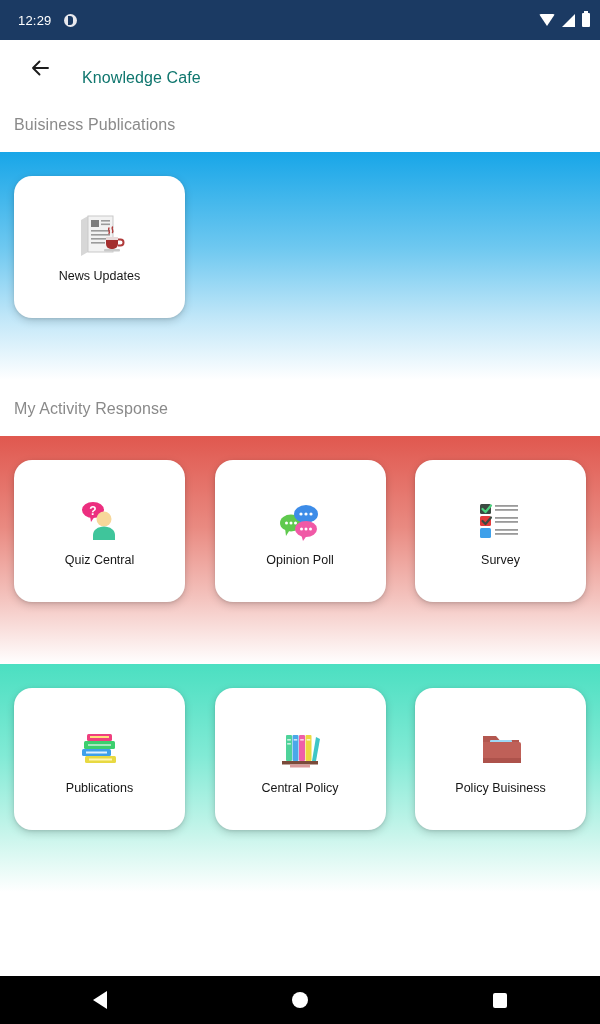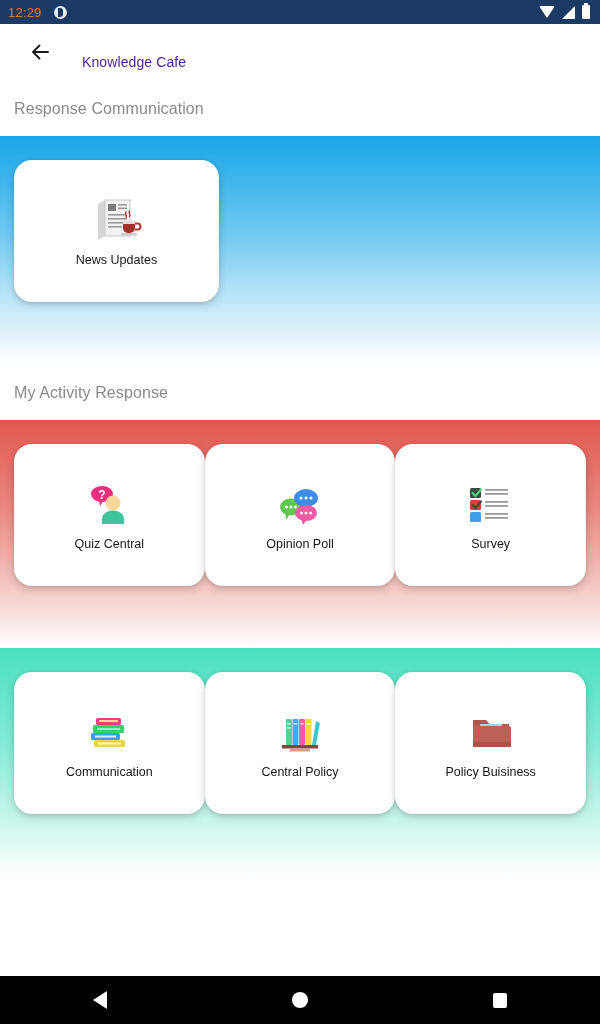--- a/index.html
+++ b/index.html
@@ -6,22 +6,22 @@
   html, body {
     width: 600px; height: 1024px;
     font-family: "Liberation Sans", sans-serif;
     background: #ffffff;
     overflow: hidden;
   }
   #app { position: relative; width: 600px; height: 1024px; background: #fff; }
 
   
   .statusbar {
-    height: 24px; background: #1b3a63; color: #f97316;
-    display: flex; align-items: center; padding: 0 10px 0 8px;
+    height: 40px; background: #1b3a63; color: #ffffff;
+    display: flex; align-items: center; padding: 0 10px 0 18px;
     font-size: 13px; letter-spacing: .2px;
   }
   .sb-time { font-size: 13px; }
   .sb-appicon {
     width: 13px; height: 13px; margin-left: 12px; border-radius: 50%;
     background: #e9e9ee; position: relative; flex: 0 0 auto;
   }
   .sb-appicon::after {
     content: ""; position: absolute; left: 4px; top: 2px;
     width: 5px; height: 9px; background: #1b3a63; border-radius: 0 3px 3px 0;
@@ -50,39 +50,39 @@
   .appbar {
     height: 56px; background: #fff; display: flex; align-items: center;
     padding-left: 20px;
   }
   .back-btn {
     width: 40px; height: 40px; display: flex; align-items: center;
     justify-content: center; cursor: pointer; flex: 0 0 auto;
   }
   .back-btn svg { display: block; }
   .appbar-title {
-    font-size: 14px; color: #4c1d95; margin-left: 22px;
+    font-size: 16px; color: #0f766e; margin-left: 22px;
     font-weight: 400; letter-spacing: .1px; margin-top: 20px;
   }
 
   
   .sec-title {
     color: #8a8a8a; font-size: 16px; font-weight: 400;
     padding: 20px 0 18px 14px; background: #fff; letter-spacing: .1px;
   }
 
   
   .band { position: relative; padding: 24px 0 0 0; height: 228px; }
   .band-blue { background: linear-gradient(to bottom, #18a6e8 0%, #6ec8f0 42%, #bfe6f8 72%, #ffffff 100%); }
   .band-red  { background: linear-gradient(to bottom, #e0584f 0%, #e98a81 40%, #f4c5c0 72%, #ffffff 100%); }
   .band-teal { background: linear-gradient(to bottom, #4bdfc1 0%, #81ead5 40%, #c2f4e9 72%, #ffffff 100%); }
 
   .card-row { display: flex; justify-content: space-between; padding: 0 14px; }
   .card {
-    width: 205px; height: 142px; background: #fff; border-radius: 18px;
+    width: 171px; height: 142px; background: #fff; border-radius: 18px;
     box-shadow: 0 3px 8px rgba(0,0,0,.17), 0 1px 3px rgba(0,0,0,.10);
     display: flex; flex-direction: column; align-items: center;
     justify-content: center; cursor: pointer;
   }
   .card-icon {
     width: 56px; height: 52px; display: flex; align-items: center;
     justify-content: center; margin-bottom: 6px;
   }
   .card-icon svg { display: block; }
   .card-label { font-size: 12.5px; color: #161616; text-align: center; }
@@ -119,21 +119,21 @@
 
   <div class="appbar">
     <div class="back-btn">
       <svg width="24" height="24" viewBox="0 0 24 24">
         <path d="M20 12H5M5 12l6.5-6.5M5 12l6.5 6.5" fill="none" stroke="#1c1c1c" stroke-width="1.9" stroke-linecap="round" stroke-linejoin="round"></path>
       </svg>
     </div>
     <div class="appbar-title">Knowledge Cafe</div>
   </div>
 
-  <div class="sec-title">Response Communication</div>
+  <div class="sec-title">Buisiness Publications</div>
   <div class="band band-blue">
     <div class="card-row">
 
       <div class="card">
         <div class="card-icon">
           <svg width="50" height="46" viewBox="0 0 50 46">
             <polygon points="6,6 13,2 13,38 6,42" fill="#d7d7d7"></polygon>
             <rect x="13" y="2" width="25" height="36" fill="#f2f2f2" stroke="#c9c9c9" stroke-width="1"></rect>
             <rect x="16" y="6" width="8" height="7" fill="#7c7c7c"></rect>
             <rect x="26" y="6" width="9" height="1.6" fill="#9b9b9b"></rect>
@@ -229,21 +229,21 @@
             <rect x="11" y="6" width="25" height="7" rx="1.5" fill="#ef3f7e"></rect>
             <rect x="14" y="8" width="19" height="2" fill="#ffe27a"></rect>
             <rect x="8" y="13" width="31" height="8" rx="1.5" fill="#3ccf6e"></rect>
             <rect x="12" y="16" width="23" height="2" fill="#ffffff" opacity=".55"></rect>
             <rect x="6" y="21" width="29" height="7" rx="1.5" fill="#3ea0ea"></rect>
             <rect x="10" y="23.5" width="21" height="2" fill="#dff0ff"></rect>
             <rect x="9" y="28" width="31" height="7" rx="1.5" fill="#e8d942"></rect>
             <rect x="13" y="30.5" width="23" height="2" fill="#fff6b0"></rect>
           </svg>
         </div>
-        <div class="card-label">Communication</div>
+        <div class="card-label">Publications</div>
       </div>
 
       <div class="card">
         <div class="card-icon">
           <svg width="48" height="44" viewBox="0 0 48 44">
             <rect x="10" y="8" width="6" height="26" rx="1" fill="#4ed39a"></rect>
             <rect x="11.2" y="12" width="3.6" height="1.6" fill="#fff" opacity=".7"></rect>
             <rect x="11.2" y="16" width="3.6" height="1.6" fill="#fff" opacity=".7"></rect>
             <rect x="16.5" y="8" width="6" height="26" rx="1" fill="#4aa8e8"></rect>
             <rect x="17.7" y="12" width="3.6" height="1.6" fill="#fff" opacity=".7"></rect>

